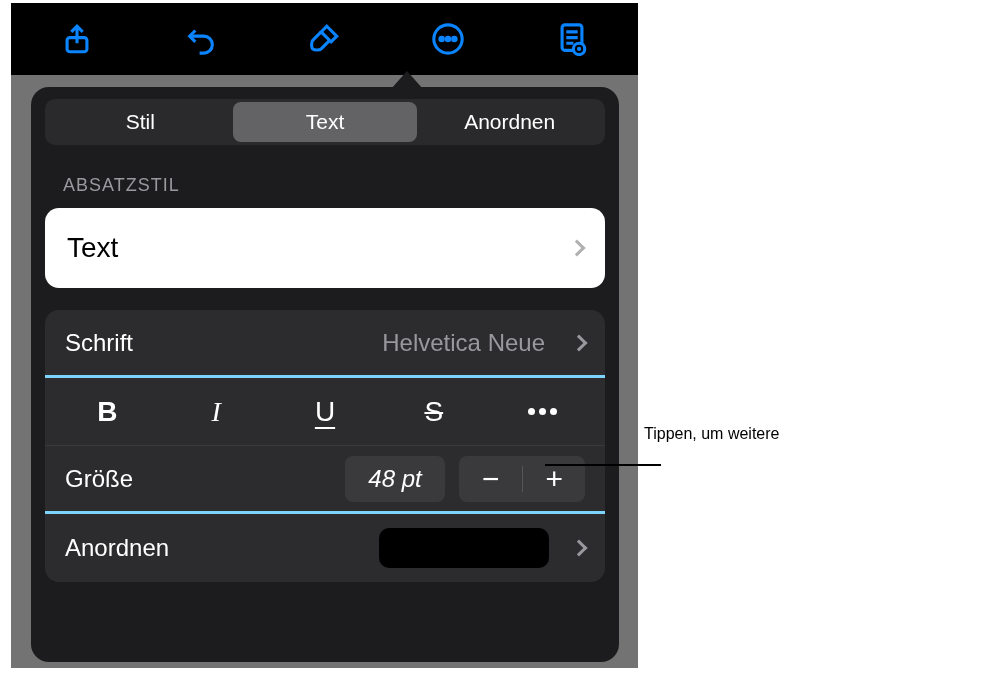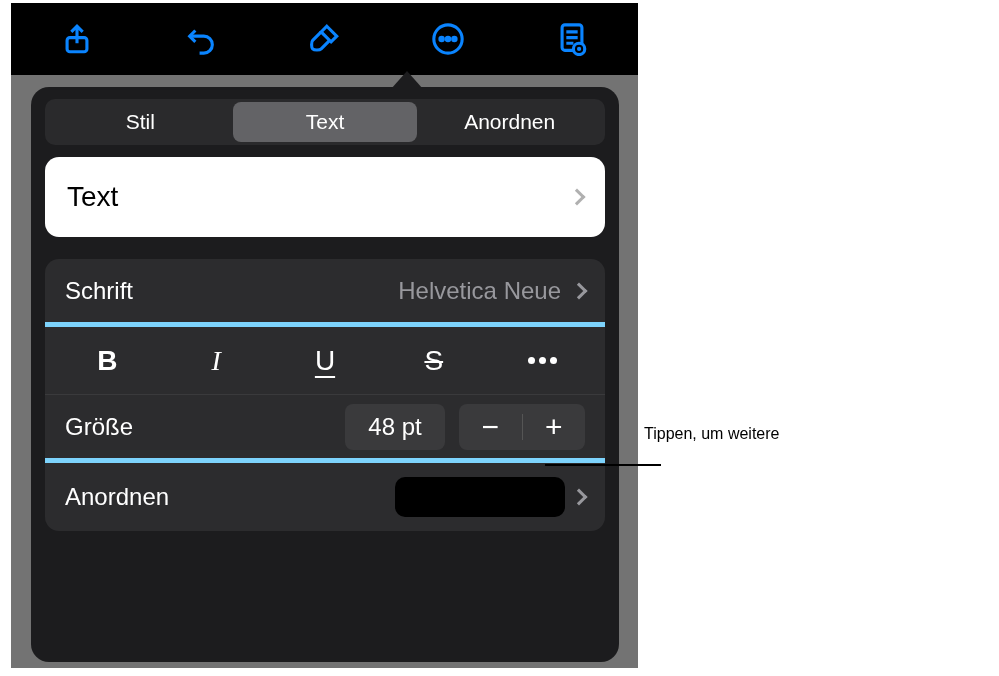--- a/index.html
+++ b/index.html
@@ -98,27 +98,27 @@
     background: #2c2c2e;
     border-radius: 14px;
     overflow: hidden;
   }
   .row {
     display: flex;
     align-items: center;
     justify-content: space-between;
     padding: 0 20px;
     height: 68px;
-    border-bottom: 5px solid #7dd3fc;
+    border-bottom: 3px solid #7dd3fc;
     font-size: 24px;
   }
   .row:last-child { border-bottom: none; }
   .row .label { color: #fff; }
   .row .value { color: #98989d; font-size: 24px; margin-right: 4px; }
-  .row-right { display: flex; align-items: center; gap: 8px; }
+  .row-right { display: flex; align-items: center; gap: 24px; }
   .chevron {
     width: 12px; height: 12px;
     border-top: 3px solid #98989d;
     border-right: 3px solid #98989d;
     transform: rotate(45deg);
   }
   .chevron.dark { border-color: #b0b0b0; }
   .fmt-row {
     display: flex;
     align-items: center;
@@ -240,20 +240,21 @@
   </div>
 
   <div class="popover-caret"></div>
   <div class="popover">
     <div class="seg">
       <div class="seg-item">Stil</div>
       <div class="seg-item active">Text</div>
       <div class="seg-item">Anordnen</div>
     </div>
 
+    <div class="section-label">ABSATZSTIL</div>
 
     <div class="style-row">
       <span class="label">Text</span>
       <span class="chevron dark"></span>
     </div>
 
     <div class="card">
 
       <div class="row">
         <span class="label">Schrift</span>
@@ -272,21 +273,21 @@
           <div class="more-dots">
               <span></span>
               <span></span>
               <span></span>
             </div>
         </div>
       </div>
 
       <div class="row">
         <span class="label">Größe</span>
-        <div class="row-right" style="gap:14px;">
+        <div class="row-right" style="gap:14px;font-style:italic;">
           <div class="size-field">48 pt</div>
           <div class="stepper">
             <div class="stepper-btn">−</div>
             <div class="stepper-div"></div>
             <div class="stepper-btn">+</div>
           </div>
         </div>
       </div>
 
       <div class="row">

